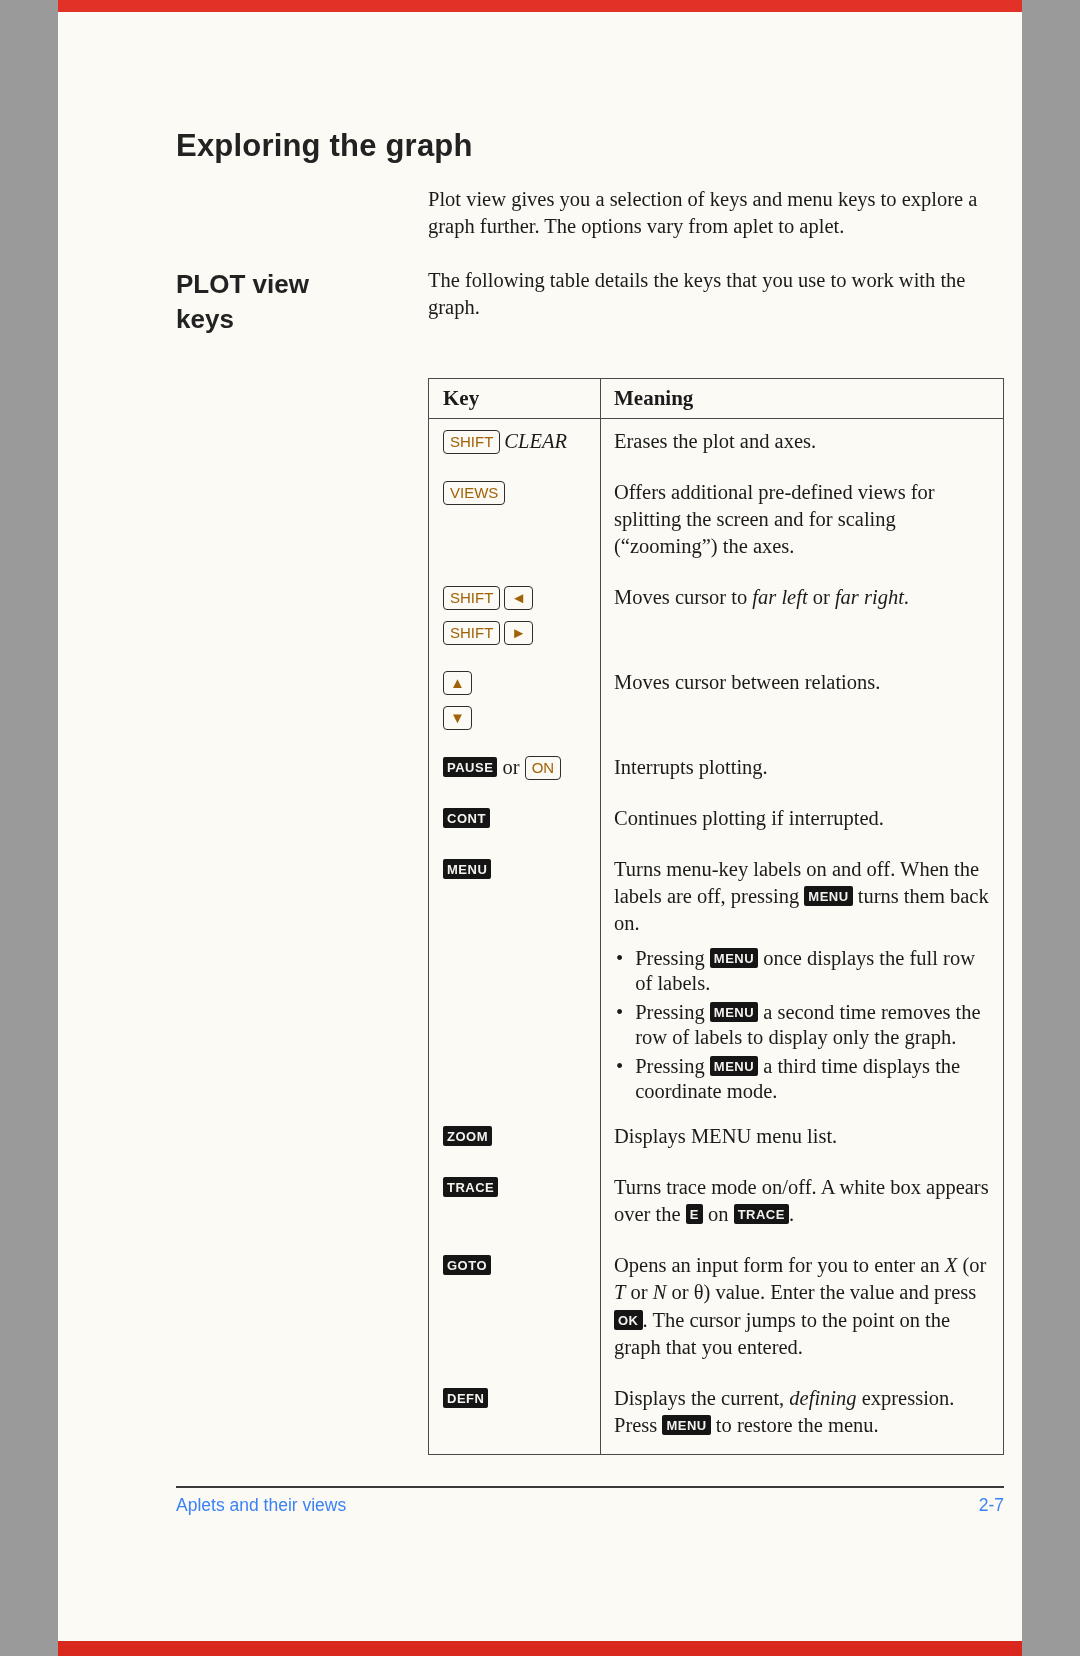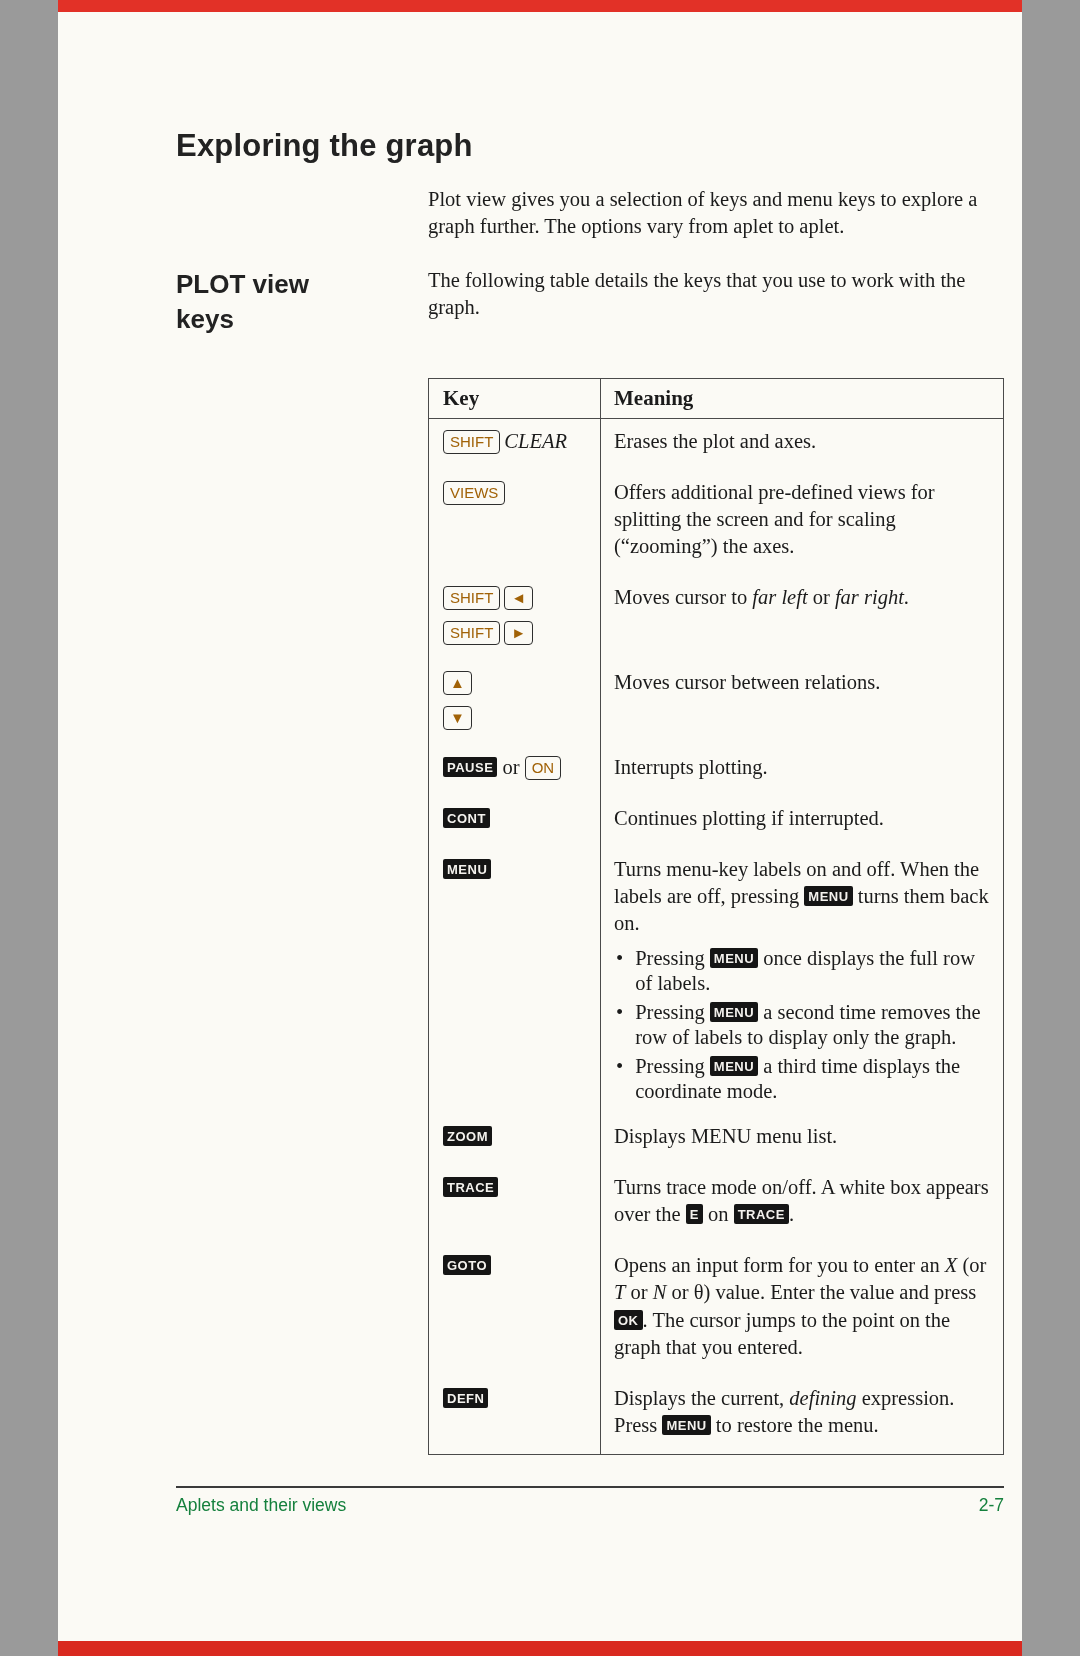--- a/index.html
+++ b/index.html
@@ -57,21 +57,21 @@
     border-radius: 2px; vertical-align: 2px;
   }
   .key-line { margin-bottom: 8px; white-space: nowrap; }
   .meaning-cell p { margin-bottom: 9px; }
   .meaning-cell ul { list-style: none; margin: 2px 0 2px 2px; }
   .meaning-cell li { display: flex; gap: 12px; margin-bottom: 4px; line-height: 1.22; }
   .meaning-cell li .bullet { flex: 0 0 auto; }
 
   .footer {
     position: absolute; left: 118px; width: 828px; top: 1486px;
-    font-family: "Liberation Sans", sans-serif; font-size: 17.5px; color: #15803d;
+    font-family: "Liberation Sans", sans-serif; font-size: 17.5px; color: #3b82f6;
   }
   .footer-line { border-top: 2px solid #3a3a3a; margin-bottom: 7px; }
   .footer-row { display: flex; justify-content: space-between; }
 </style>
 </head>
 <body>
 
 <div class="page">
   <div class="redbar top"></div>
 

